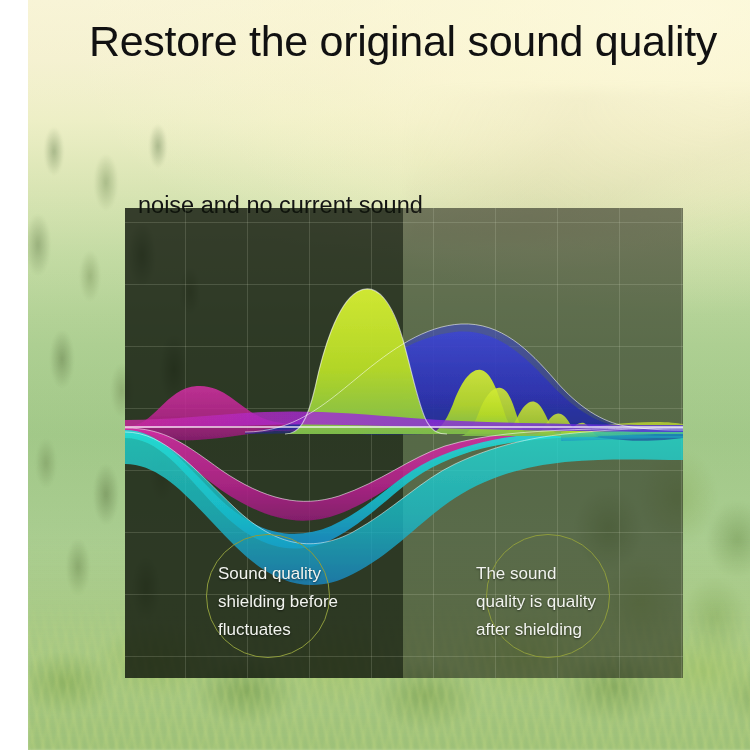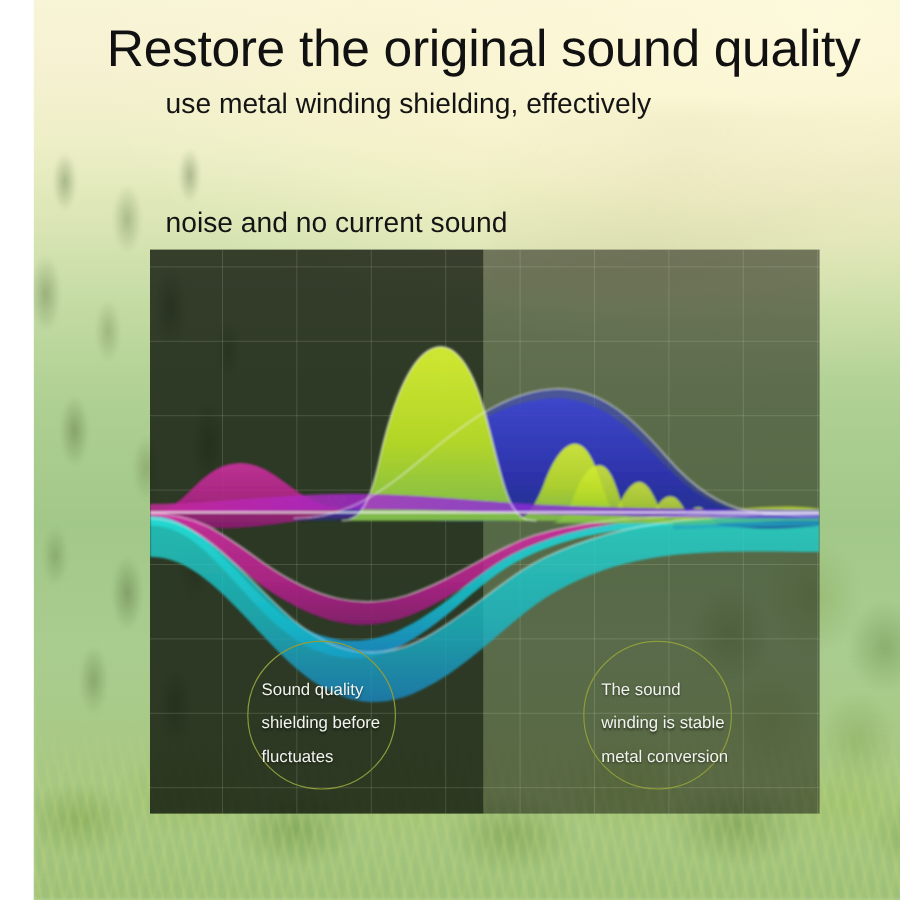--- a/index.html
+++ b/index.html
@@ -172,27 +172,27 @@
     border-radius: 50%;
     border: 1.6px solid #8e9c3c;
     box-sizing: border-box;
   }
   .circle-left  { left: 178px; top: 534px; }
   .circle-right { left: 458px; top: 534px; }
 
   .cap {
     position: absolute;
     color: #f2f4ef;
-    font-size: 14px;
+    font-size: 17px;
     line-height: 28px;
     white-space: nowrap;
     text-shadow: 0 1px 2px rgba(0,0,0,0.55);
   }
   .cap-left  { left: 190px; top: 560px; }
-  .cap-right { left: 473px; top: 560px; }
+  .cap-right { left: 448px; top: 560px; }
 
   
   .headline {
     position: absolute;
     left: 0; top: 16px; width: 750px;
     text-align: center;
     color: #111111;
     font-size: 43px;
     line-height: 50px;
     letter-spacing: -0.3px;
@@ -201,38 +201,37 @@
   .subline {
     position: absolute;
     left: 110px;
     color: #141414;
     font-size: 23.5px;
     line-height: 30px;
     white-space: nowrap;
   }
   .sub1 { top: 71px; }
   .sub2 { top: 122px; }
-  .sub3 { top: 170px; }
+  .sub3 { top: 190px; }
 </style>
 </head>
 <body>
 
 <div id="stage">
 
   <div class="bg-base"></div>
   <div class="bg-haze-tr"></div>
   <div class="bg-mountains"></div>
   <div class="trees-left"></div>
   <div class="trees-right"></div>
   <div class="bushes"></div>
   <div class="grass-hl"></div>
   <div class="bg-veil"></div>
 
   <div class="headline">Restore the original sound quality</div>
-  <div class="subline sub1">use metal winding shielding, effectively</div>
   <div class="subline sub3">noise and no current sound</div>
 
   <div class="panel">
     <div class="panel-left-tint"></div>
     <div class="panel-right-tint"></div>
     <div class="panel-grid"></div>
 
     <div class="wave-wrap">
       <svg class="wave-svg" width="558" height="470" viewBox="0 0 558 470">
         <defs>
@@ -364,17 +363,17 @@
   <div class="circle circle-right"></div>
 
   <div class="cap cap-left">
     <div>Sound quality</div>
     <div>shielding before</div>
     <div>fluctuates</div>
   </div>
 
   <div class="cap cap-right">
     <div>The sound</div>
-    <div>winding is stable</div>
-    <div>metal conversion</div>
+    <div>quality is quality</div>
+    <div>after shielding</div>
   </div>
 
 </div>
 
 </body></html>

